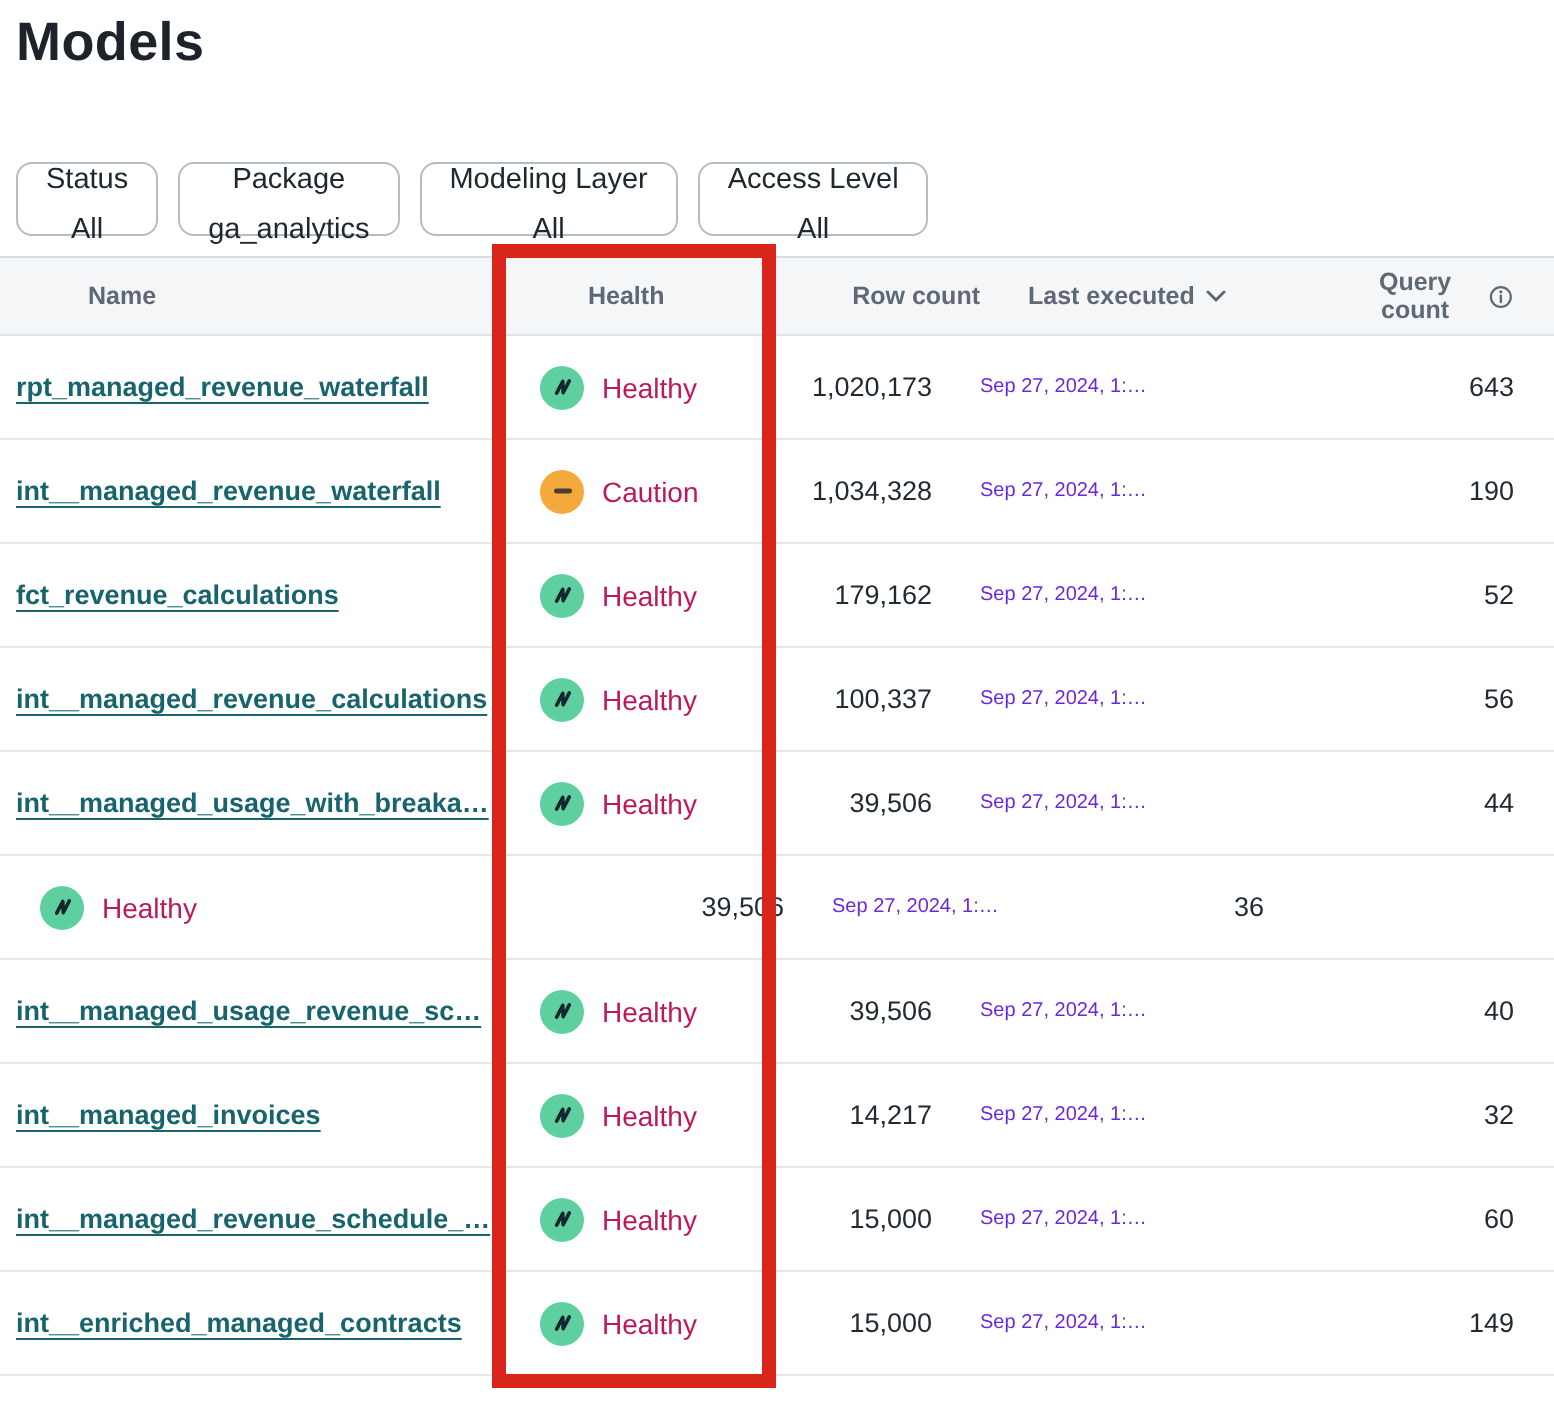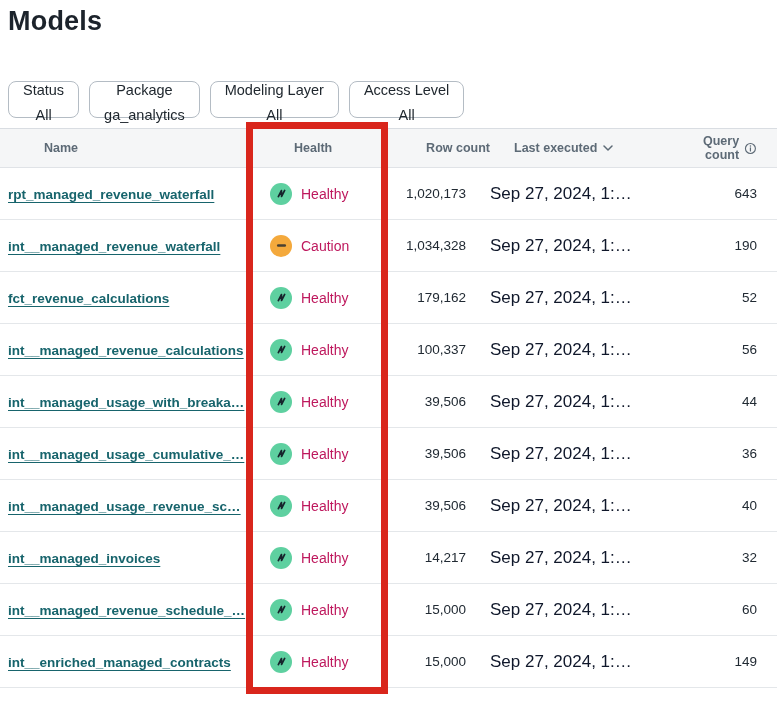--- a/index.html
+++ b/index.html
@@ -21,36 +21,36 @@
   .table { position:absolute; top:128px; left:0; width:777px; }
   .tr { display:grid; grid-template-columns:250px 142px 74px 186px 1fr;
     align-items:center; }
   .thead { height:40px; background:#f5f6f7; border-top:1px solid #d9dde2;
     border-bottom:1px solid #e0e3e7;padding-left:24px; }
   .th { font-size:12.5px; font-weight:700; color:#5d6a76; }
   .th-name { padding-left:20px; }
   .th-health { padding-left:20px; }
   .th-rowcount { text-align:right; }
   .th-exec { padding-left:24px; display:flex; align-items:center; gap:6px; }
-  .th-query { text-align:right; padding-right:20px; display:flex; justify-content:flex-end;
+  .th-query { text-align:center; padding-right:20px; display:flex; justify-content:flex-end;
     align-items:center; gap:5px; }
 
   .row { height:52px; border-bottom:1px solid #e4e7ea; background:#fff; }
   .td-name { padding-left:8px; overflow:hidden; white-space:nowrap; }
   .model-link { font-size:13.5px; font-weight:700; color:var(--link,#17646c);
     text-decoration:underline; text-underline-offset:3px; cursor:pointer; }
   .td-health { padding-left:20px; display:flex; align-items:center; gap:9px; }
   .badge { width:22px; height:22px; border-radius:50%; display:flex; align-items:center;
     justify-content:center; flex:0 0 auto; }
   .badge.healthy { background:var(--healthy,#5ed0a0); }
   .badge.caution { background:var(--caution,#f4a93c); }
   .health-label { font-size:14px; color:#be185d; }
   .num { font-size:13.5px; color:#212a33; }
   .td-rowcount { text-align:right; }
-  .td-exec { padding-left:24px; font-size:17px; color:#0f172a; white-space:nowrap; }
+  .td-exec { padding-left:24px; font-size:10px; color:#6d28d9; white-space:nowrap; }
   .td-query { text-align:right; padding-right:20px; }
 
   .highlight-rect { position:absolute; left:246px; top:122px; width:142px; height:572px;
     border:7px solid var(--highlight,#d9261c); pointer-events:none; z-index:5; }
 </style>
 </head>
 <body>
 
 <div class="page">
 
@@ -192,23 +192,20 @@
 
       </span>
       <span class="health-label">Healthy</span>
     </div>
     <div class="td-rowcount num">39,506</div>
     <div class="td-exec">Sep 27, 2024, 1:…</div>
     <div class="td-query num">44</div>
   </div>
 
   <div class="tr row">
-    <div class="td-name">
-      <a class="model-link" href="#">int__managed_usage_cumulative_…</a>
-    </div>
     <div class="td-health">
       <span class="badge healthy">
         <svg class="icon-zap" width="13" height="13" viewBox="0 0 14 14">
                 <polyline points="3.6,10.3 6.9,3.9 7.1,10.1 10.4,3.7" fill="none" stroke="#16242c" stroke-width="1.9" stroke-linecap="round" stroke-linejoin="round"></polyline>
               </svg>
 
       </span>
       <span class="health-label">Healthy</span>
     </div>
     <div class="td-rowcount num">39,506</div>

